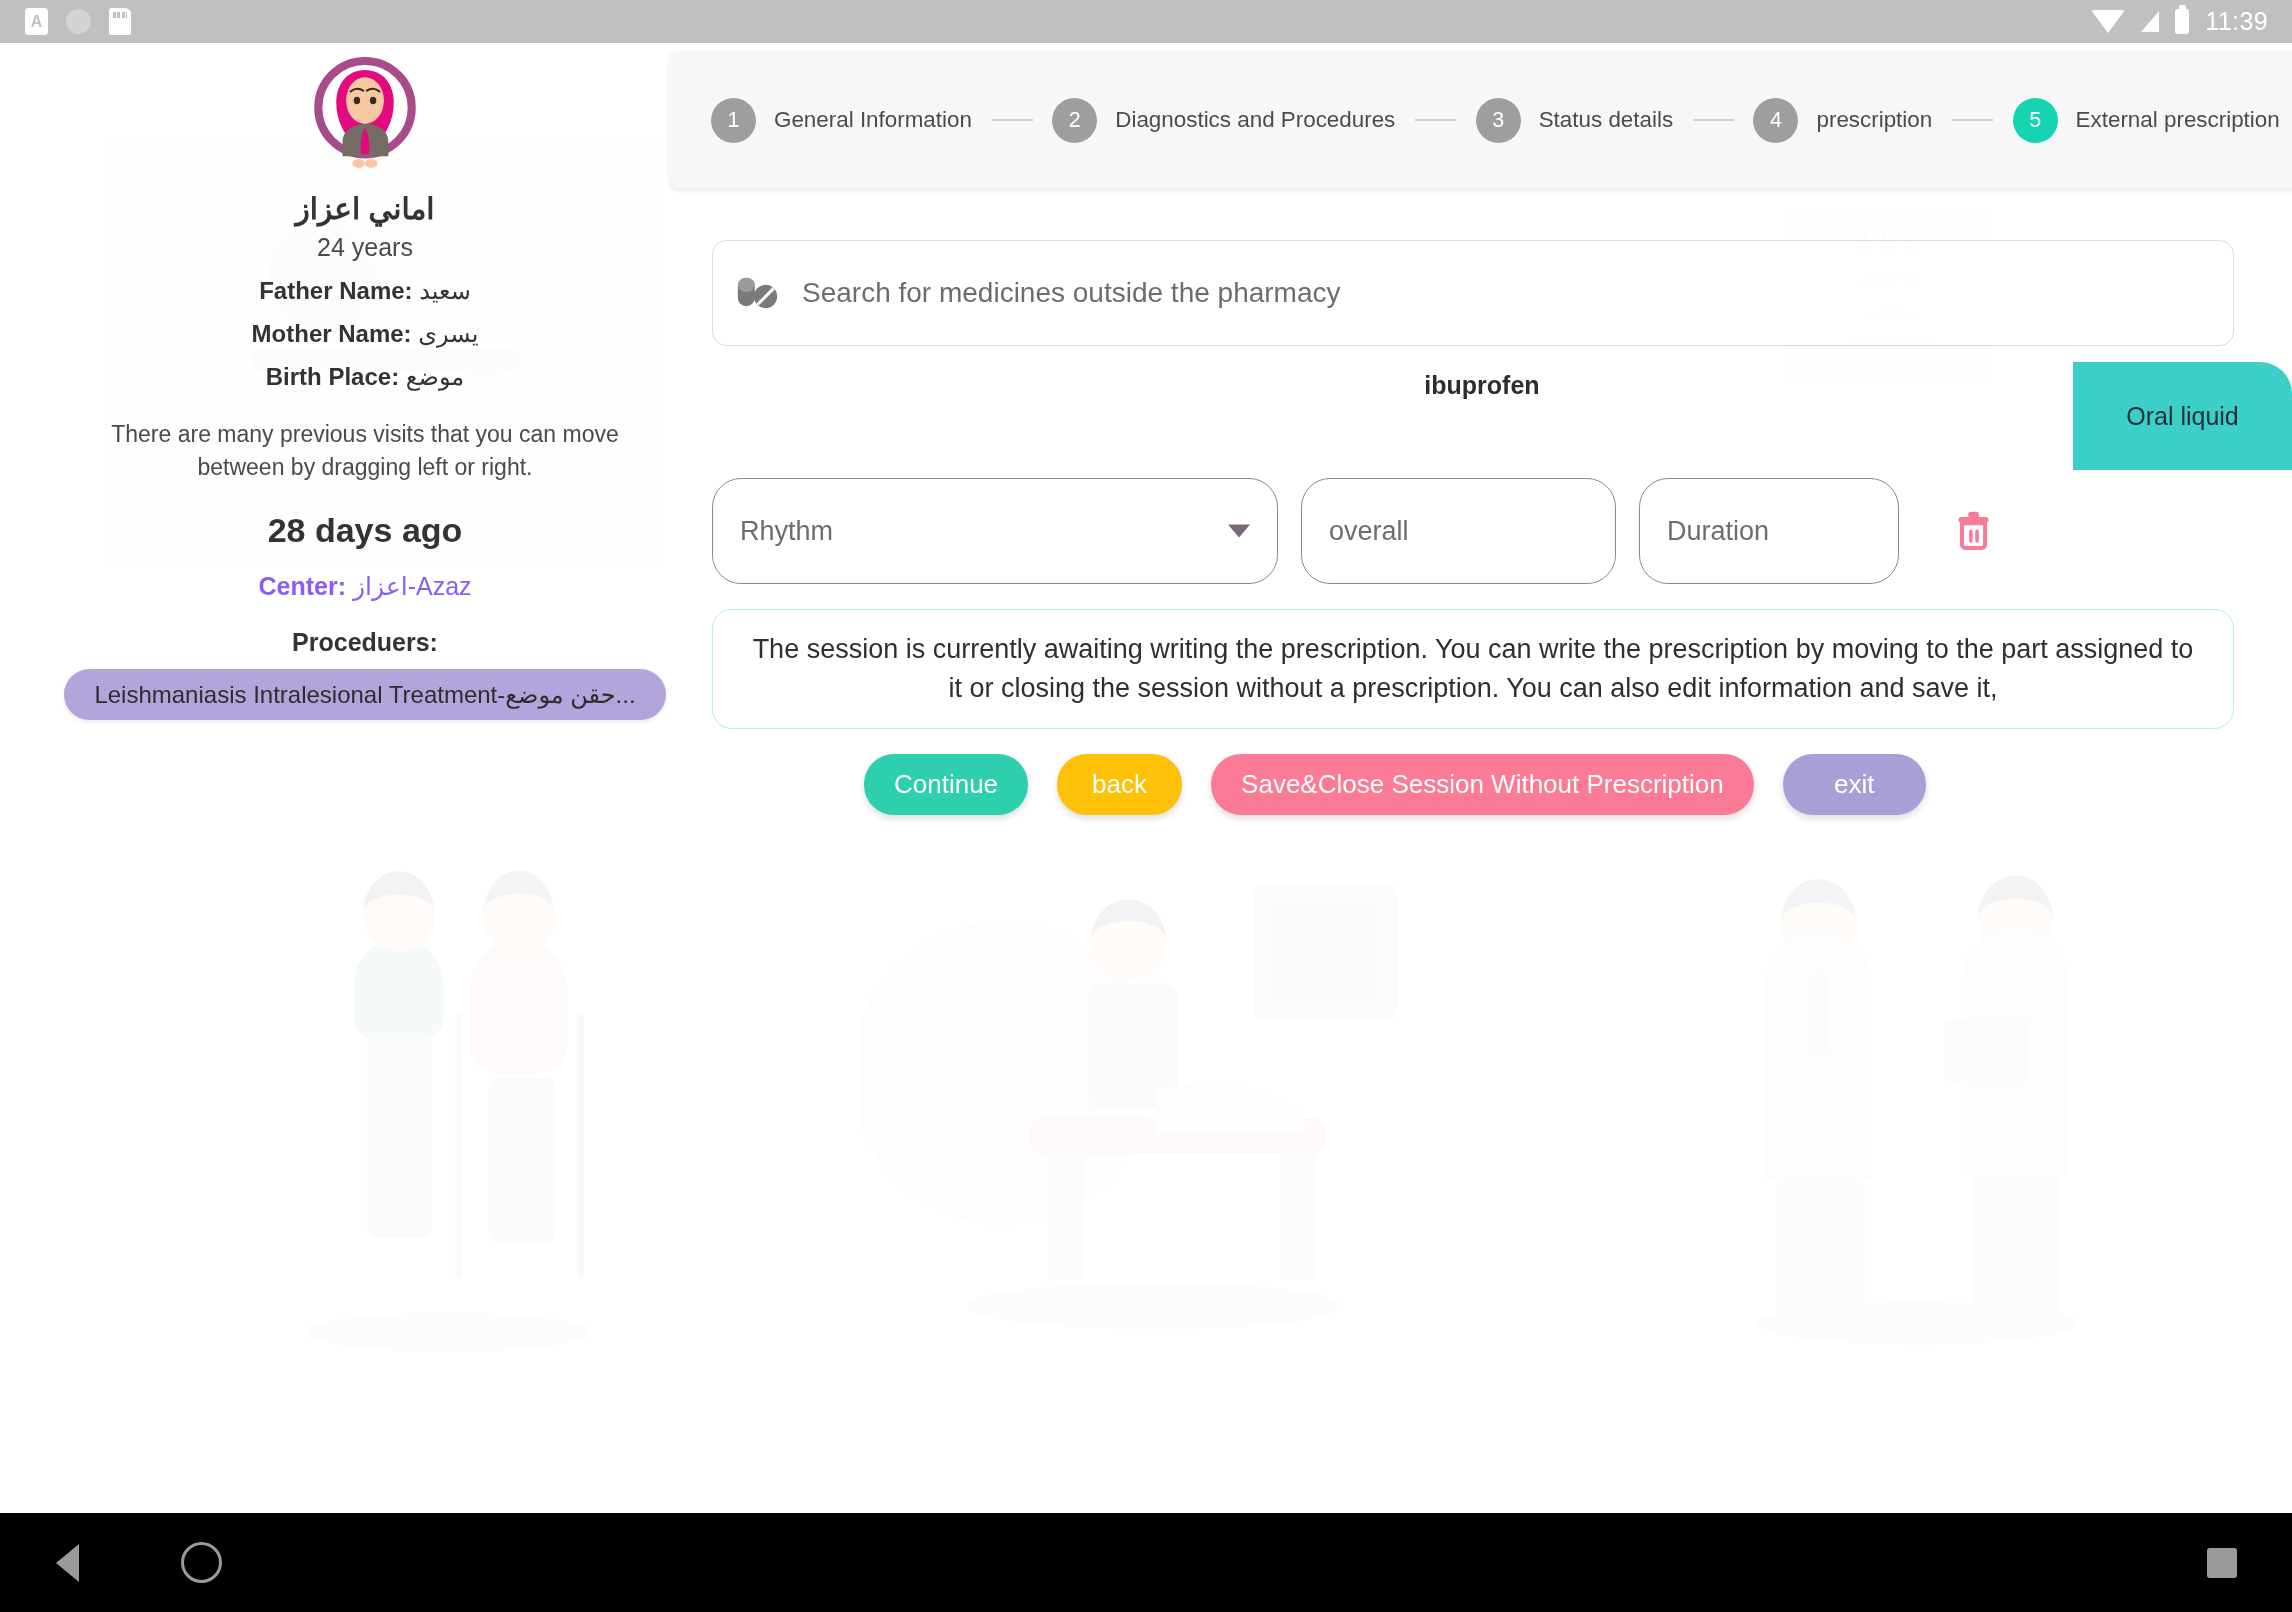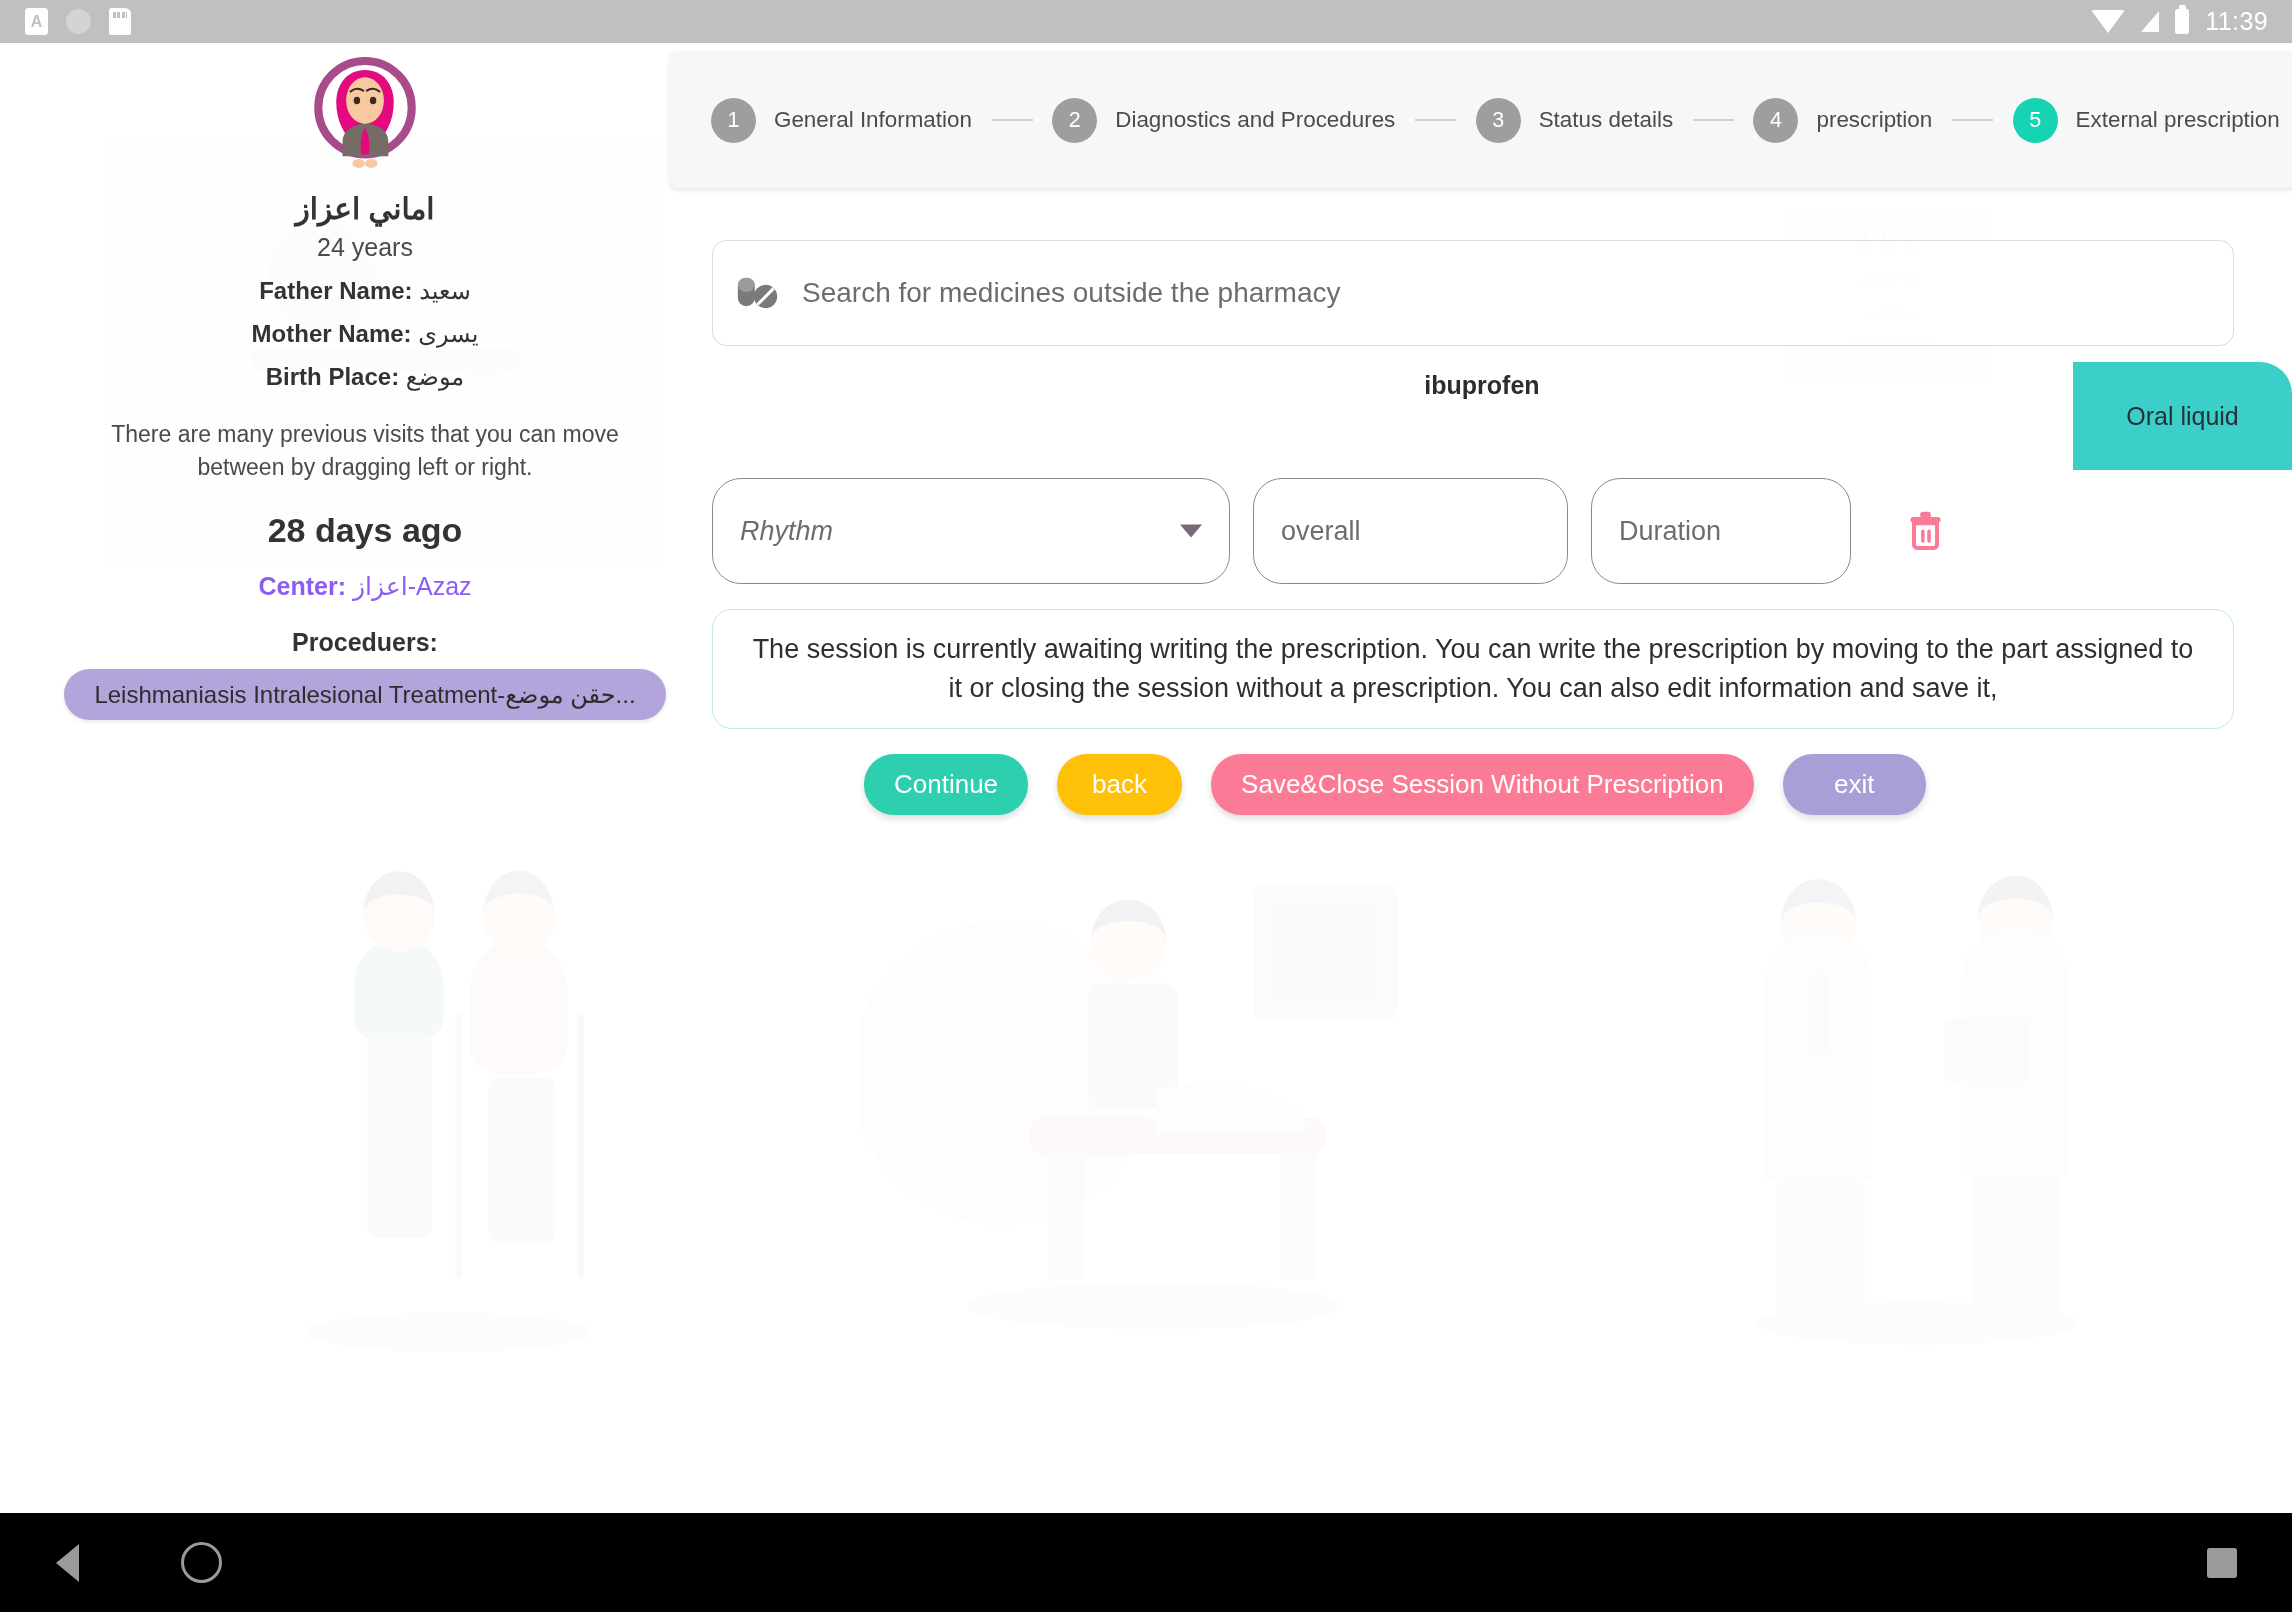--- a/index.html
+++ b/index.html
@@ -147,21 +147,21 @@
     border-radius:0 32px 0 0;
   }
 
   .fields { display:flex; align-items:center; gap:23px; margin-top:7.2px; }
   .field {
     height:106px; border:1.8px solid #8a8a8a; border-radius:29px;
     background:transparent; display:flex; align-items:center; padding:0 27px;
     position:relative;
   }
   .f-quantity { width:258px; background:rgba(255,255,255,.55); }
-  .f-rhythm   { width:518px;font-style:italic; }
+  .f-rhythm   { width:566px; }
   .f-duration { width:260px; }
   .f-overall  { width:315px; }
   .f-ph { font-size:27px; color:#6d6d6d; }
   .caret {
     position:absolute; right:27px; top:50%; transform:translateY(-50%);
     width:0; height:0; border-left:11.6px solid transparent;
     border-right:11.6px solid transparent; border-top:13.4px solid #7a6a78;
   }
   .trash-btn {
     width:63px; height:63px; display:flex; align-items:center; justify-content:center;

